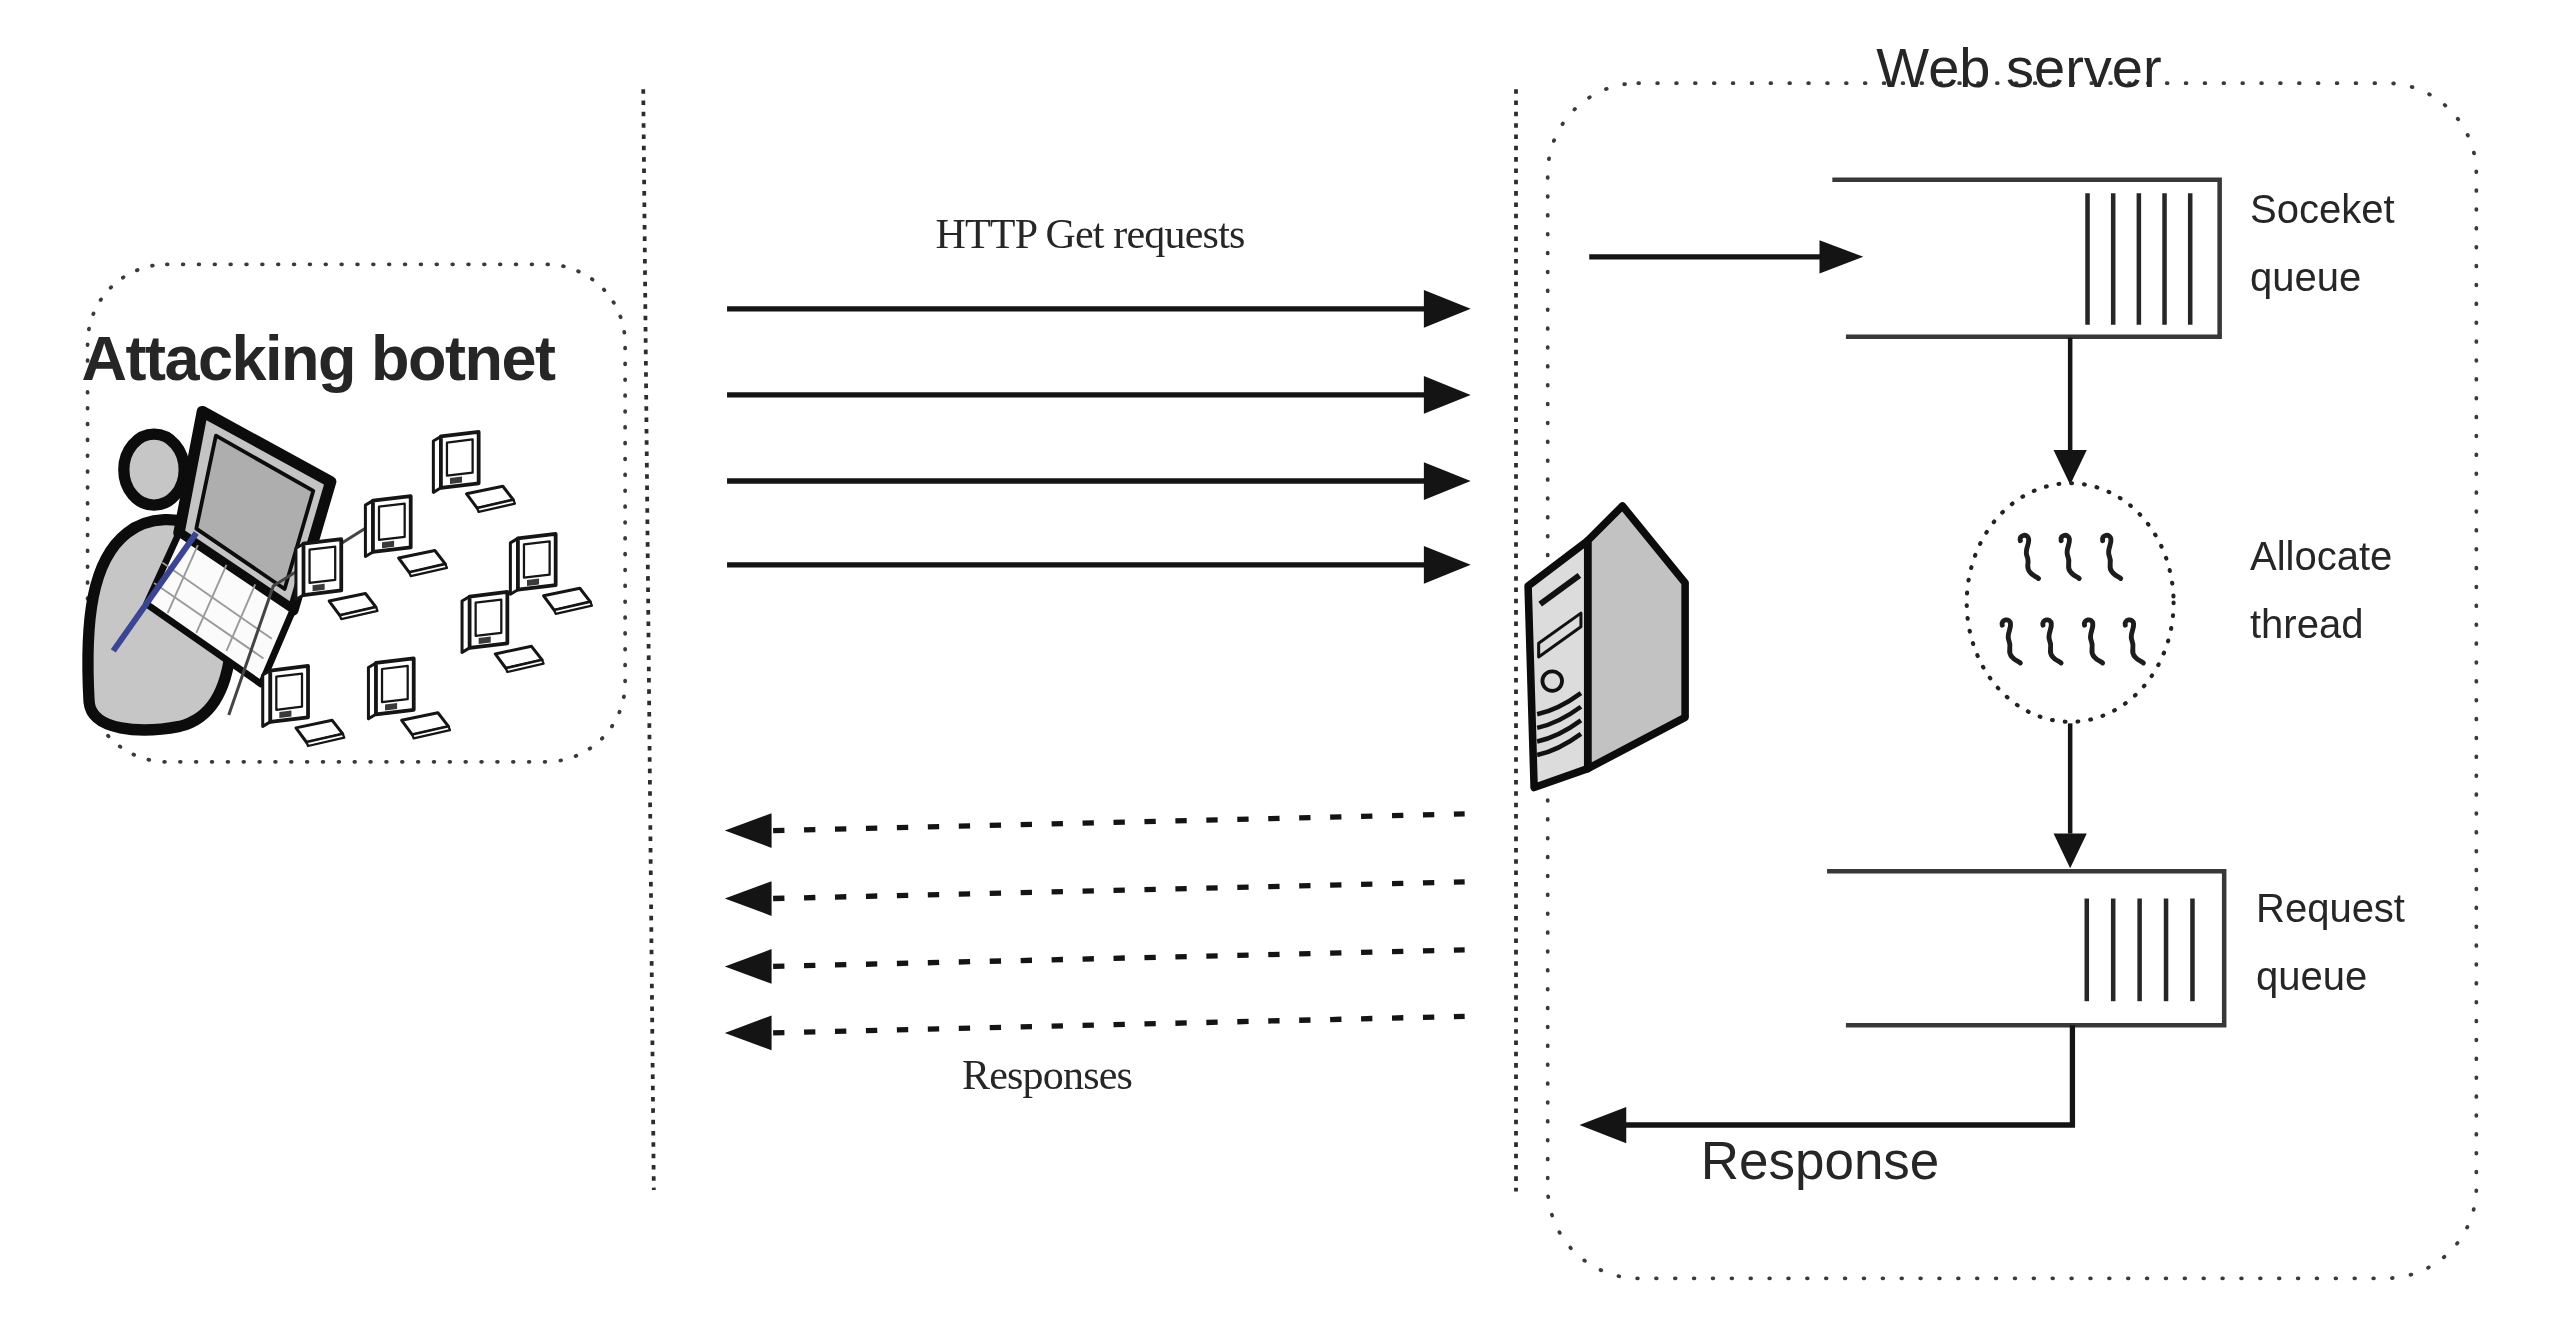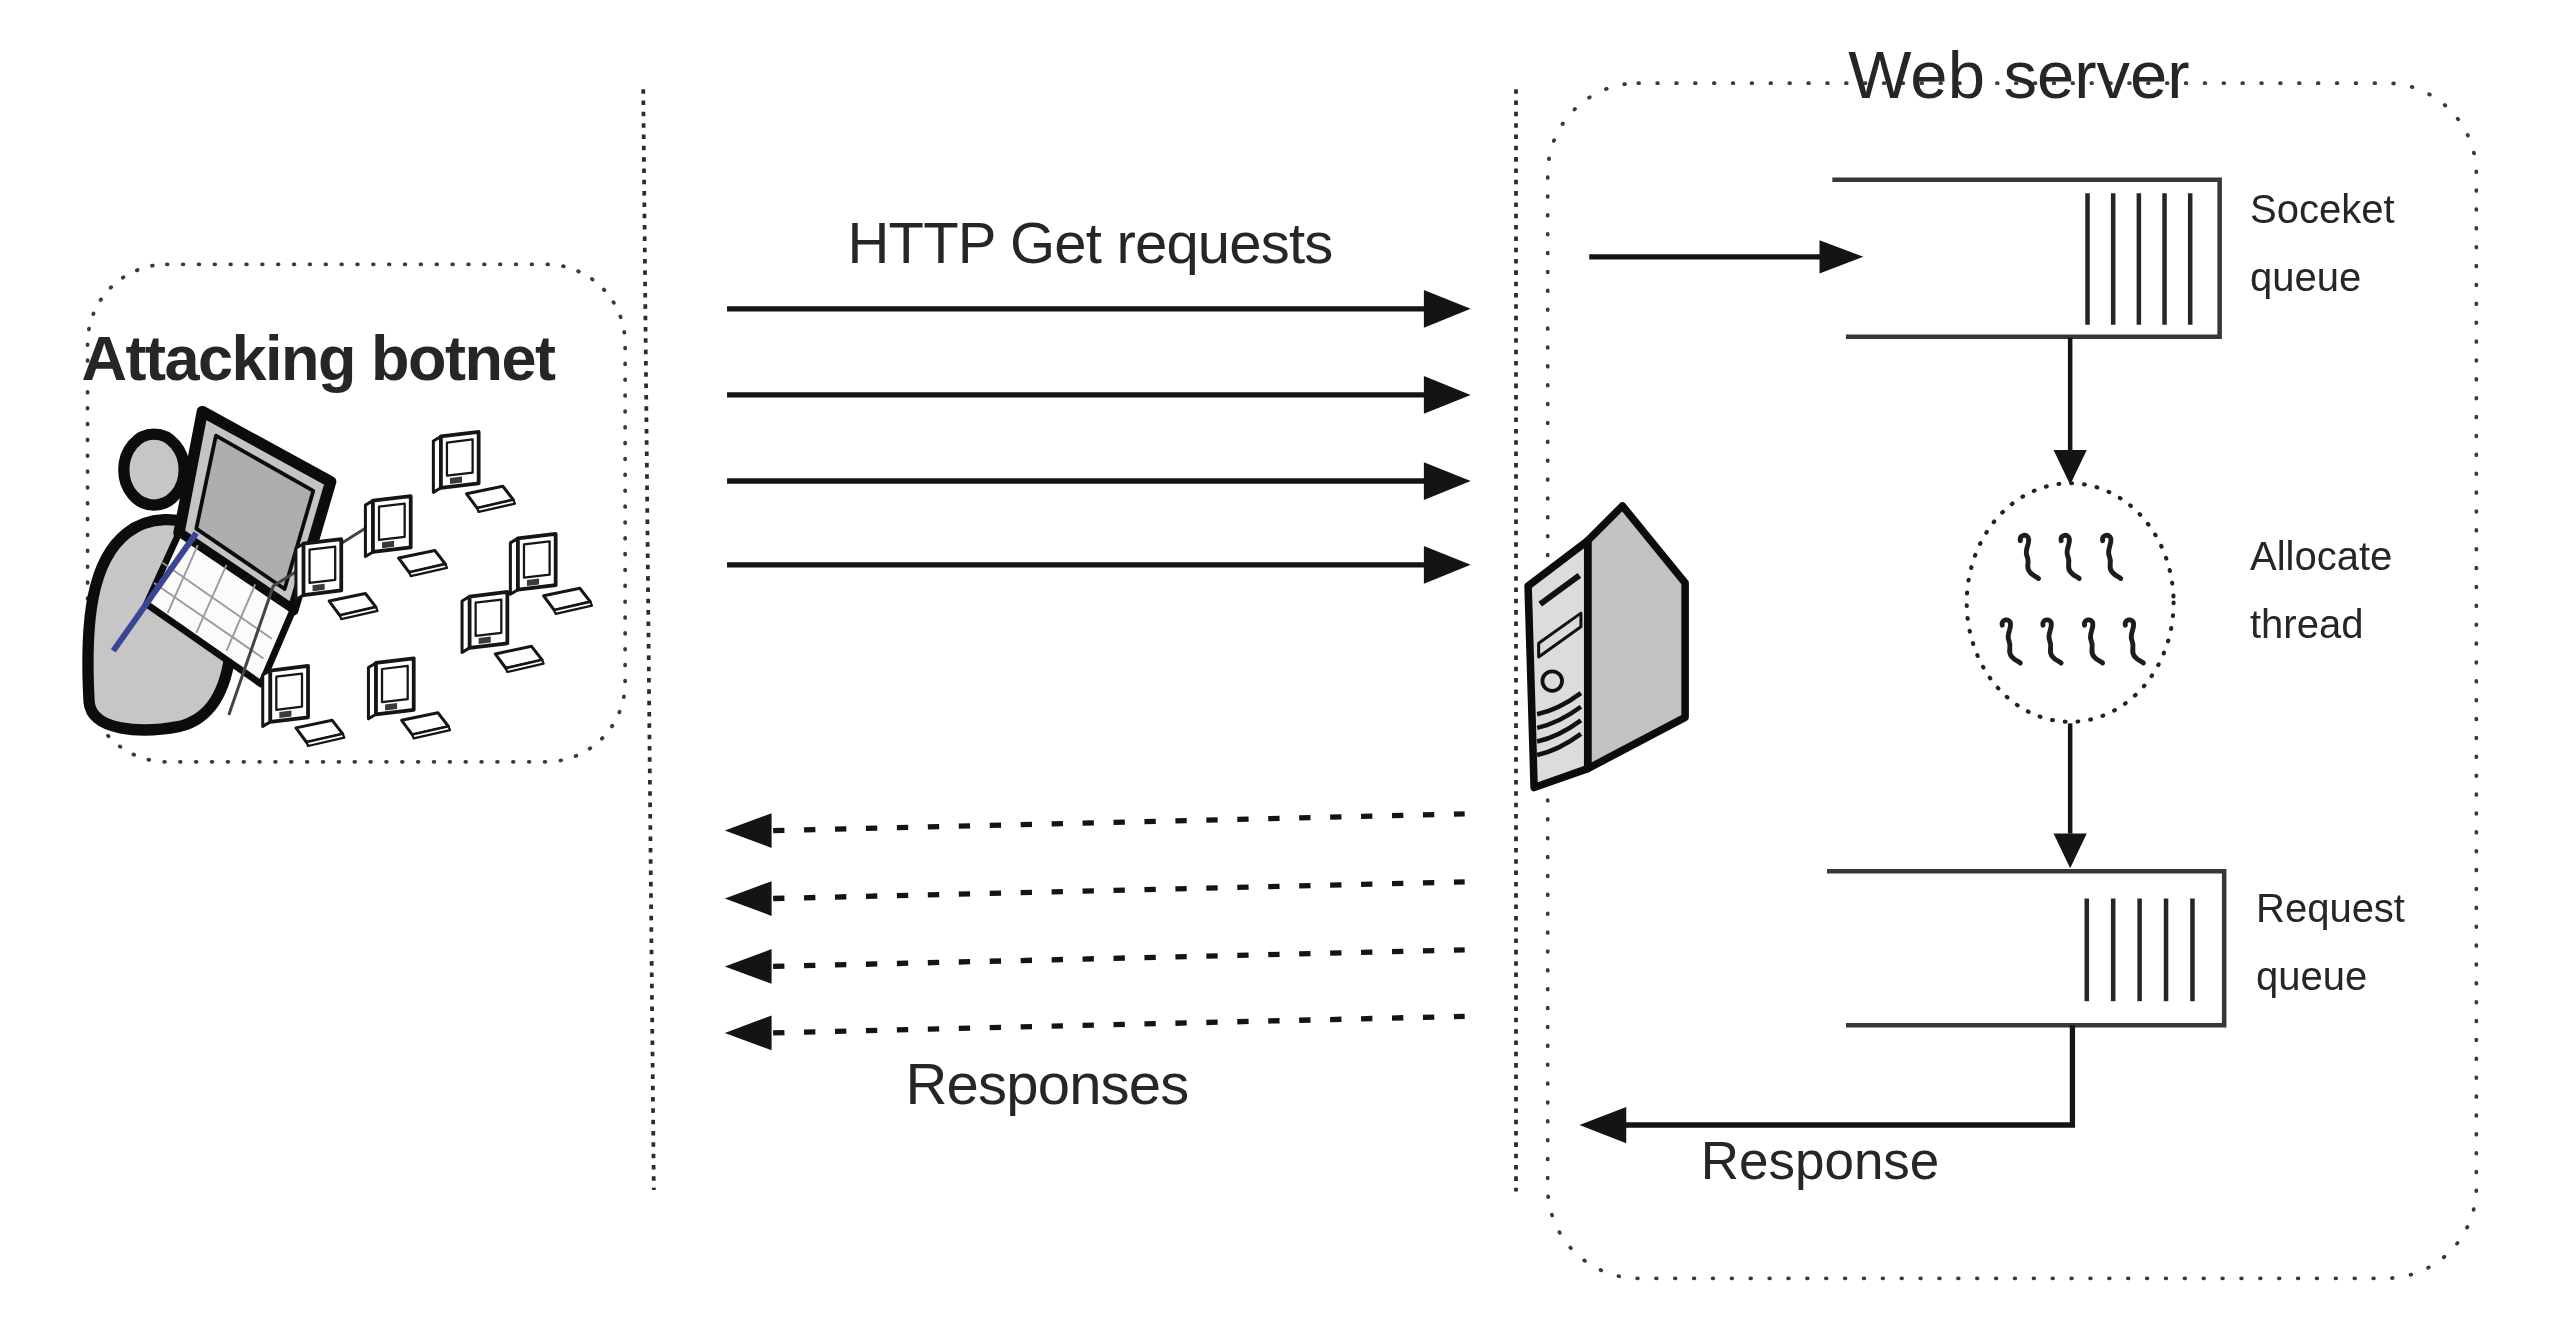--- a/index.html
+++ b/index.html
@@ -13,22 +13,22 @@
   .canvas svg { position:absolute; left:0; top:0; }
   .lbl {
     position:absolute;
     color:#262626;
     line-height:1.15;
     white-space:nowrap;
   }
   .lbl.center { transform:translateX(-50%); }
   .lbl.wrap2 { white-space:normal; width:226px; line-height:1.7; }
   .title-botnet { font-size:63px; font-weight:bold; letter-spacing:-1.5px; }
-  .title-ws    { font-size:67px; }
-  .flow-lbl    { font-size:58px; letter-spacing:-0.8px; }
+  .title-ws    { font-size:56px; }
+  .flow-lbl    { font-size:42px; letter-spacing:-0.8px;font-family:Liberation Serif, serif; }
   .comp-lbl    { font-size:40px; }
   .resp-lbl    { font-size:53px; }
 </style>
 </head>
 <body>
 
 <div class="canvas">
 
   <svg width="2576" height="1338" viewBox="0 0 3412 1772">
     <defs>

